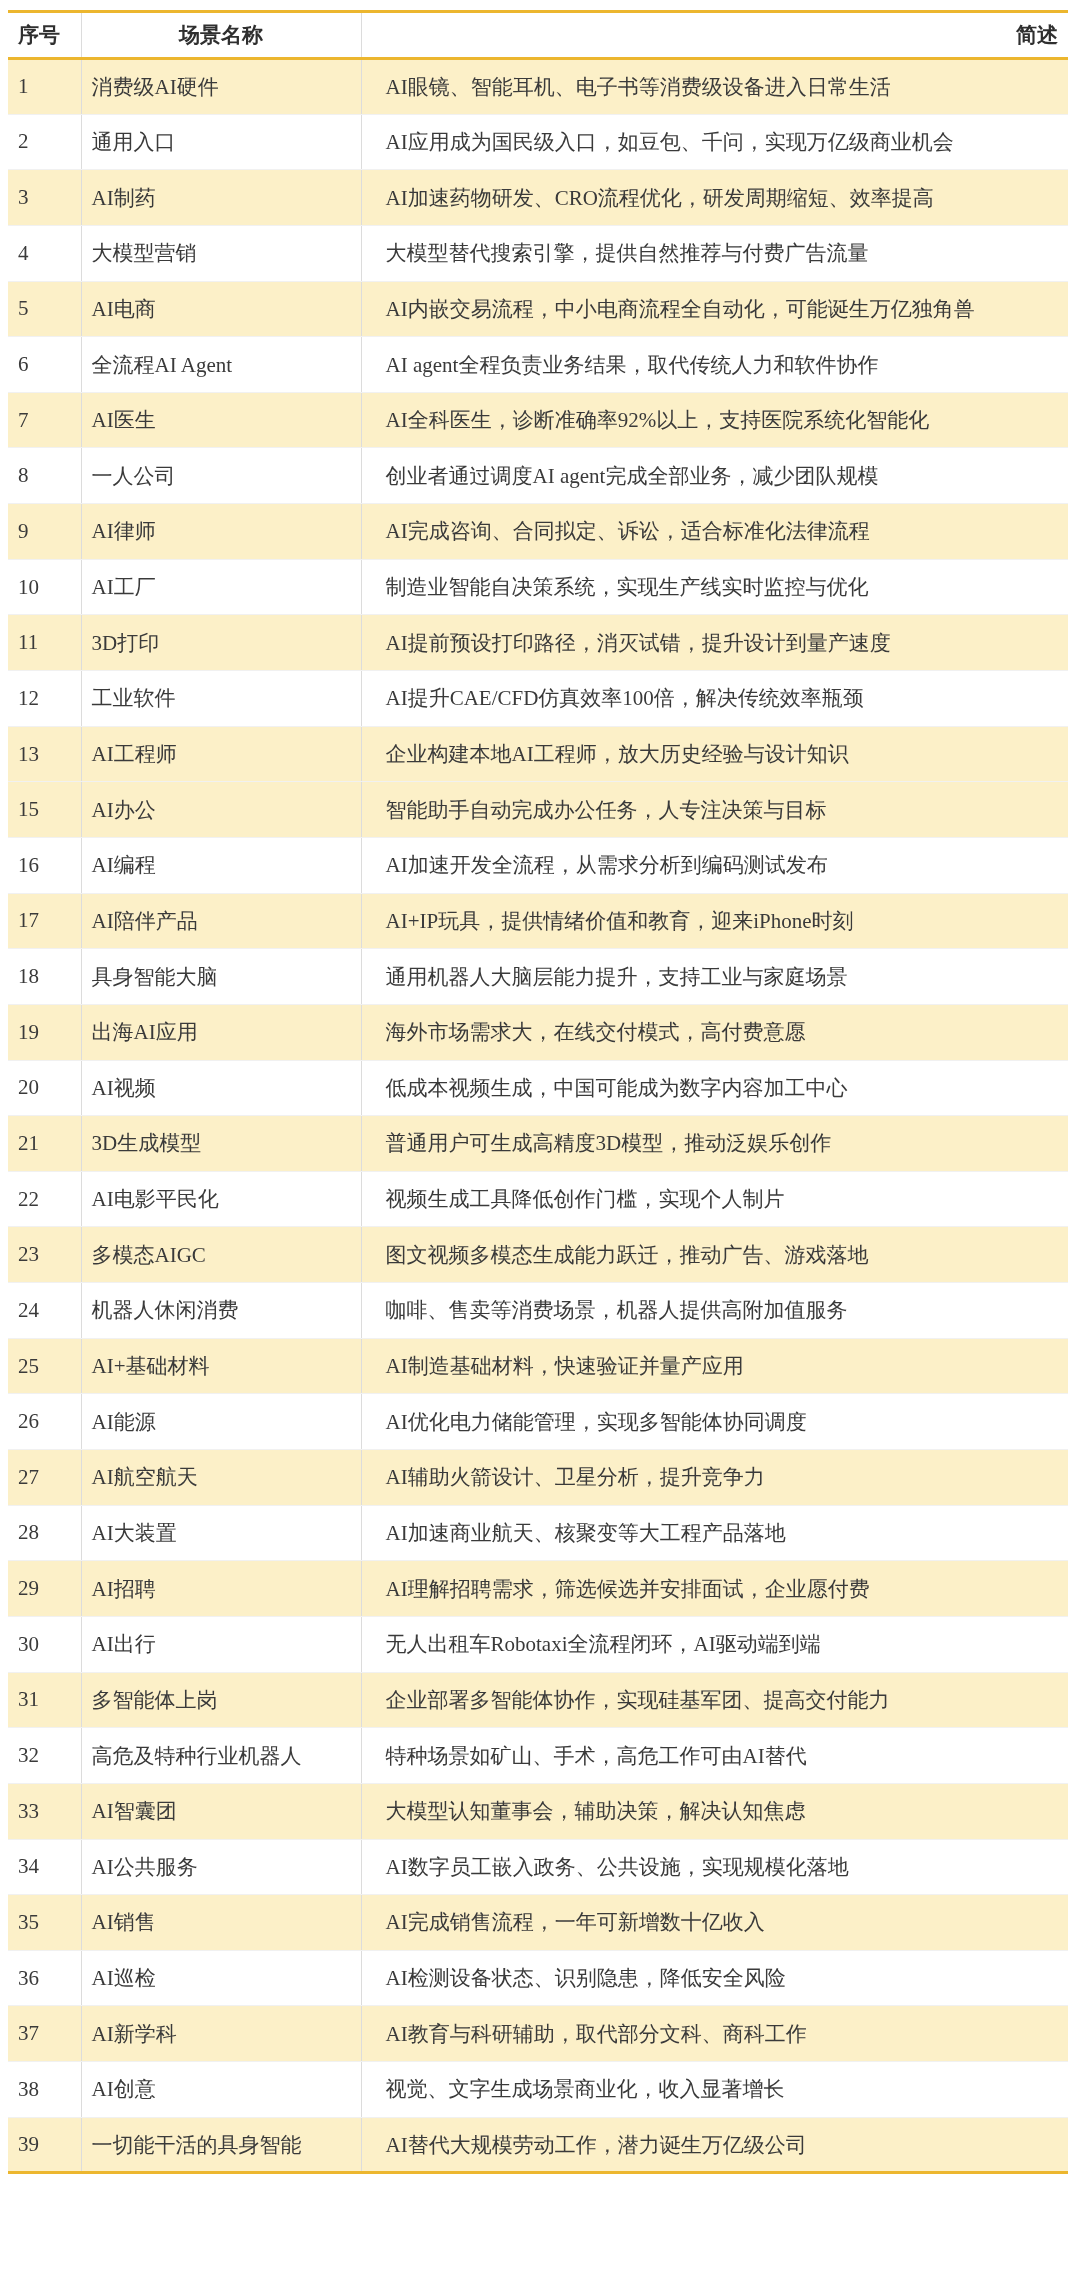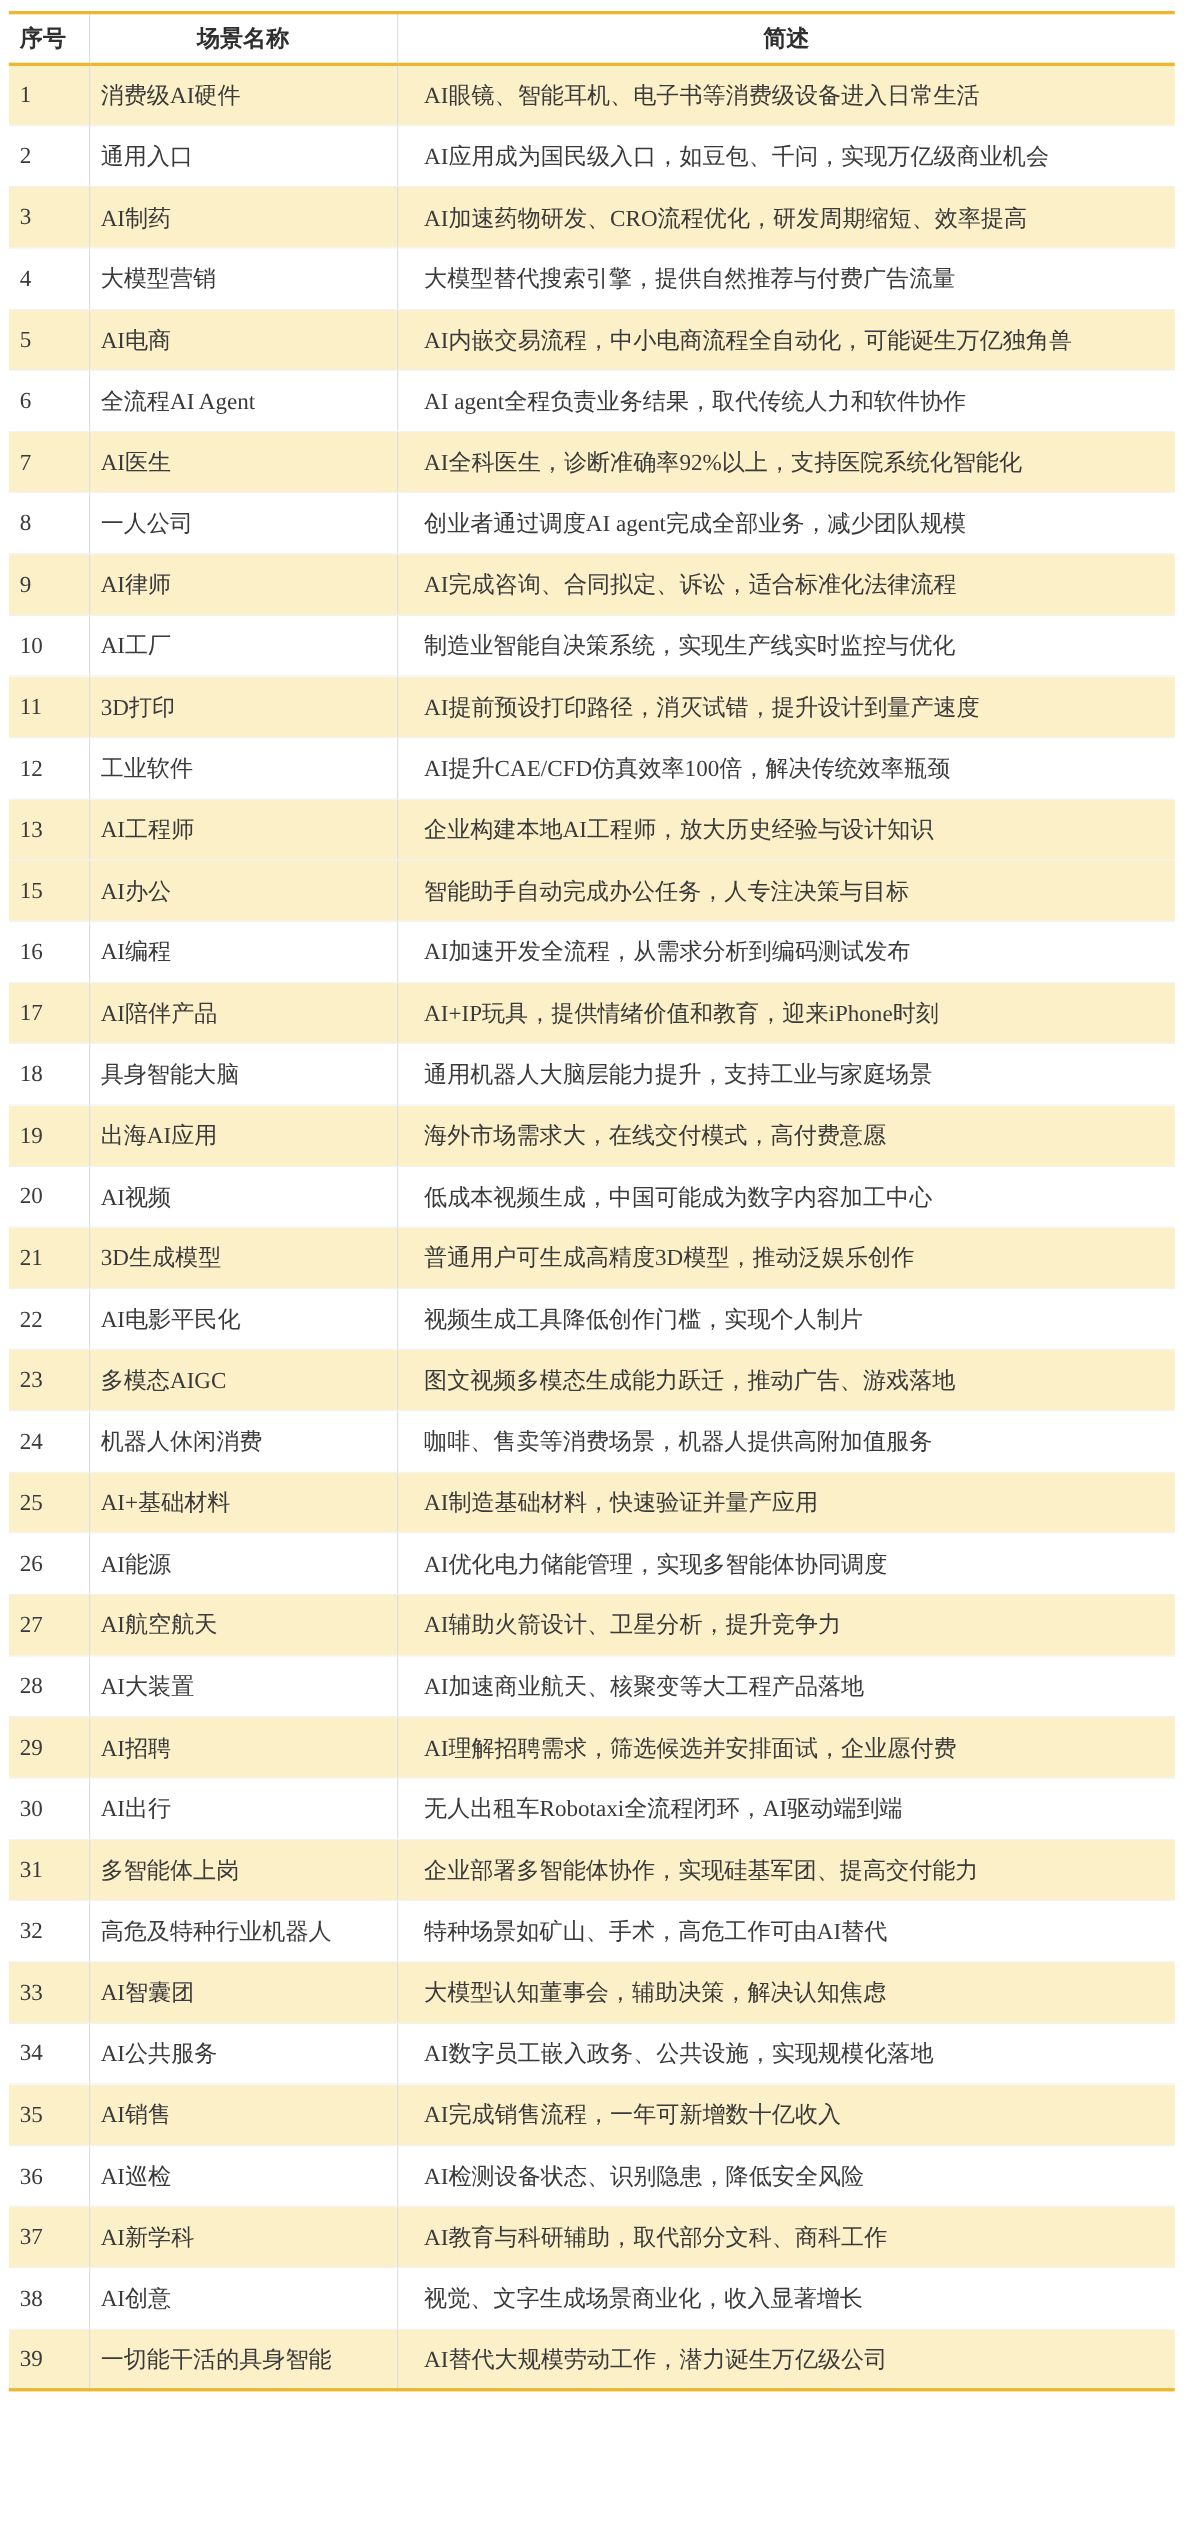--- a/index.html
+++ b/index.html
@@ -31,21 +31,21 @@
     background: #ffffff;
     border-bottom: 3px solid #ecb62e;
     font-size: 21px;
     font-weight: bold;
     color: #2f2f2f;
     padding: 0 10px;
     vertical-align: middle;
   }
   thead th.h-num  { text-align: left; border-right: 1px solid #dcdcdc; }
   thead th.h-name { text-align: center; border-right: 1px solid #dcdcdc; }
-  thead th.h-desc { text-align: center; }
+  thead th.h-desc { text-align: right; }
 
   tbody tr { height: 55.65px; }
   tbody tr.striped td { background: #fcf0c8; }
   tbody td {
     font-size: 21px;
     color: #3a3a3a;
     vertical-align: middle;
     padding: 0 10px;
     border-bottom: 1px solid #f1f1f1;
     overflow: hidden;

